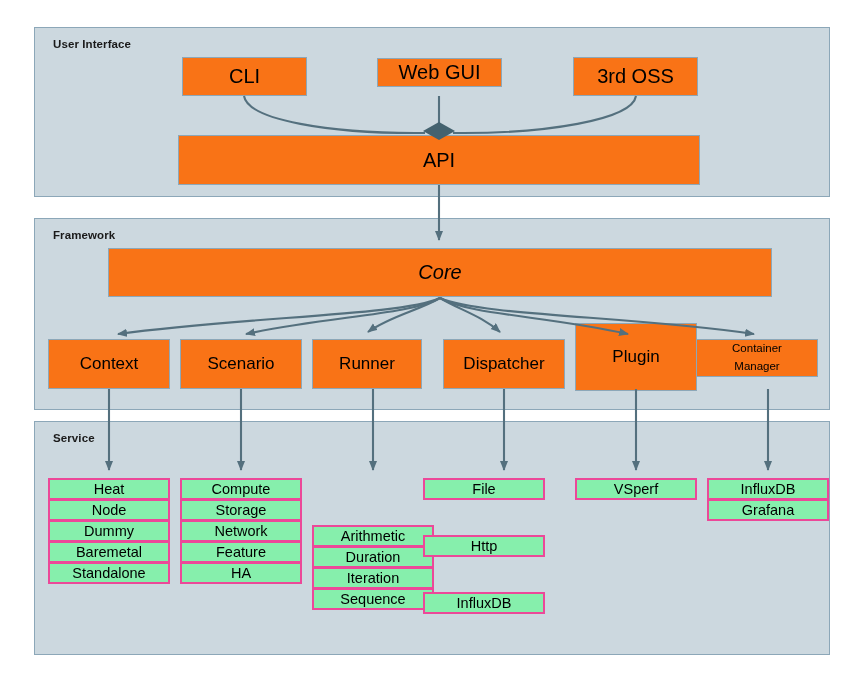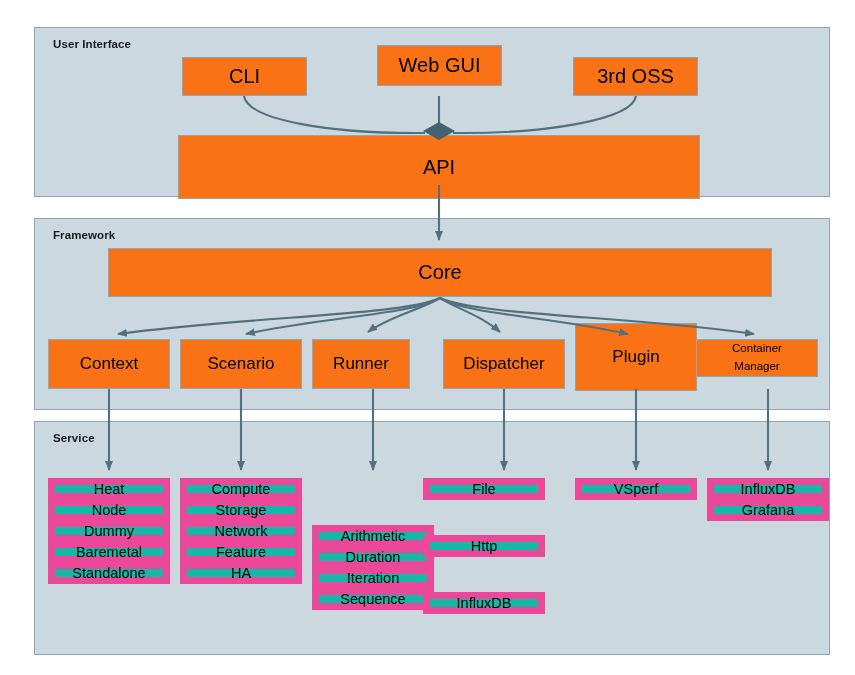--- a/index.html
+++ b/index.html
@@ -63,22 +63,22 @@
     flex-direction: column;
     text-align: center;
   }
   .stack {
     position: absolute;
     z-index: 3;
     display: flex;
     flex-direction: column;
   }
   .stack .cell {
-    background: #14b8a6;
-    border: 7px solid #ec4899;
+    background: #86efac;
+    border: 2px solid #ec4899;
     box-sizing: border-box;
     height: 22px;
     margin-bottom: -1px;
     display: flex;
     align-items: center;
     justify-content: center;
     font-size: 14.5px;
     color: #000000;
   }
 </style>
@@ -128,33 +128,33 @@
     <path d="M 109,389 L 109,470" fill="none" stroke="#54707e" stroke-width="2.1" marker-end="url(#arrowOpen)"></path>
     <path d="M 241,389 L 241,470" fill="none" stroke="#54707e" stroke-width="2.1" marker-end="url(#arrowOpen)"></path>
     <path d="M 373,389 L 373,470" fill="none" stroke="#54707e" stroke-width="2.1" marker-end="url(#arrowOpen)"></path>
     <path d="M 504,389 L 504,470" fill="none" stroke="#54707e" stroke-width="2.1" marker-end="url(#arrowOpen)"></path>
     <path d="M 636,389 L 636,470" fill="none" stroke="#54707e" stroke-width="2.1" marker-end="url(#arrowOpen)"></path>
     <path d="M 768,389 L 768,470" fill="none" stroke="#54707e" stroke-width="2.1" marker-end="url(#arrowOpen)"></path>
   </svg>
 
   <div class="node node-lg" style="left:182px; top:57px; width:125px; height:39px;">CLI</div>
 
-  <div class="node node-lg" style="left:377px; top:45px; width:125px; height:41px;">Web GUI</div>
+  <div class="node node-lg" style="left:377px; top:58px; width:125px; height:29px;">Web GUI</div>
 
   <div class="node node-lg" style="left:573px; top:57px; width:125px; height:39px;">3rd OSS</div>
 
-  <div class="node node-lg" style="left:178px; top:135px; width:522px; height:64px;">API</div>
-
-  <div class="node node-lg" style="left:108px; top:248px; width:664px; height:49px;">Core</div>
+  <div class="node node-lg" style="left:178px; top:135px; width:522px; height:50px;">API</div>
+
+  <div class="node node-lg" style="left:108px; top:248px; width:664px; height:49px;font-style:italic;">Core</div>
 
   <div class="node node-md" style="left:48px; top:339px; width:122px; height:50px;">Context</div>
 
   <div class="node node-md" style="left:180px; top:339px; width:122px; height:50px;">Scenario</div>
 
-  <div class="node node-md" style="left:312px; top:339px; width:98px; height:50px;">Runner</div>
+  <div class="node node-md" style="left:312px; top:339px; width:110px; height:50px;">Runner</div>
 
   <div class="node node-md" style="left:443px; top:339px; width:122px; height:50px;">Dispatcher</div>
 
   <div class="node node-md" style="left:575px; top:323px; width:122px; height:68px;">Plugin</div>
 
   <div class="node node-sm" style="left:696px; top:339px; width:122px; height:38px;">
     <span>Container</span>
     <span>Manager</span>
   </div>
 

